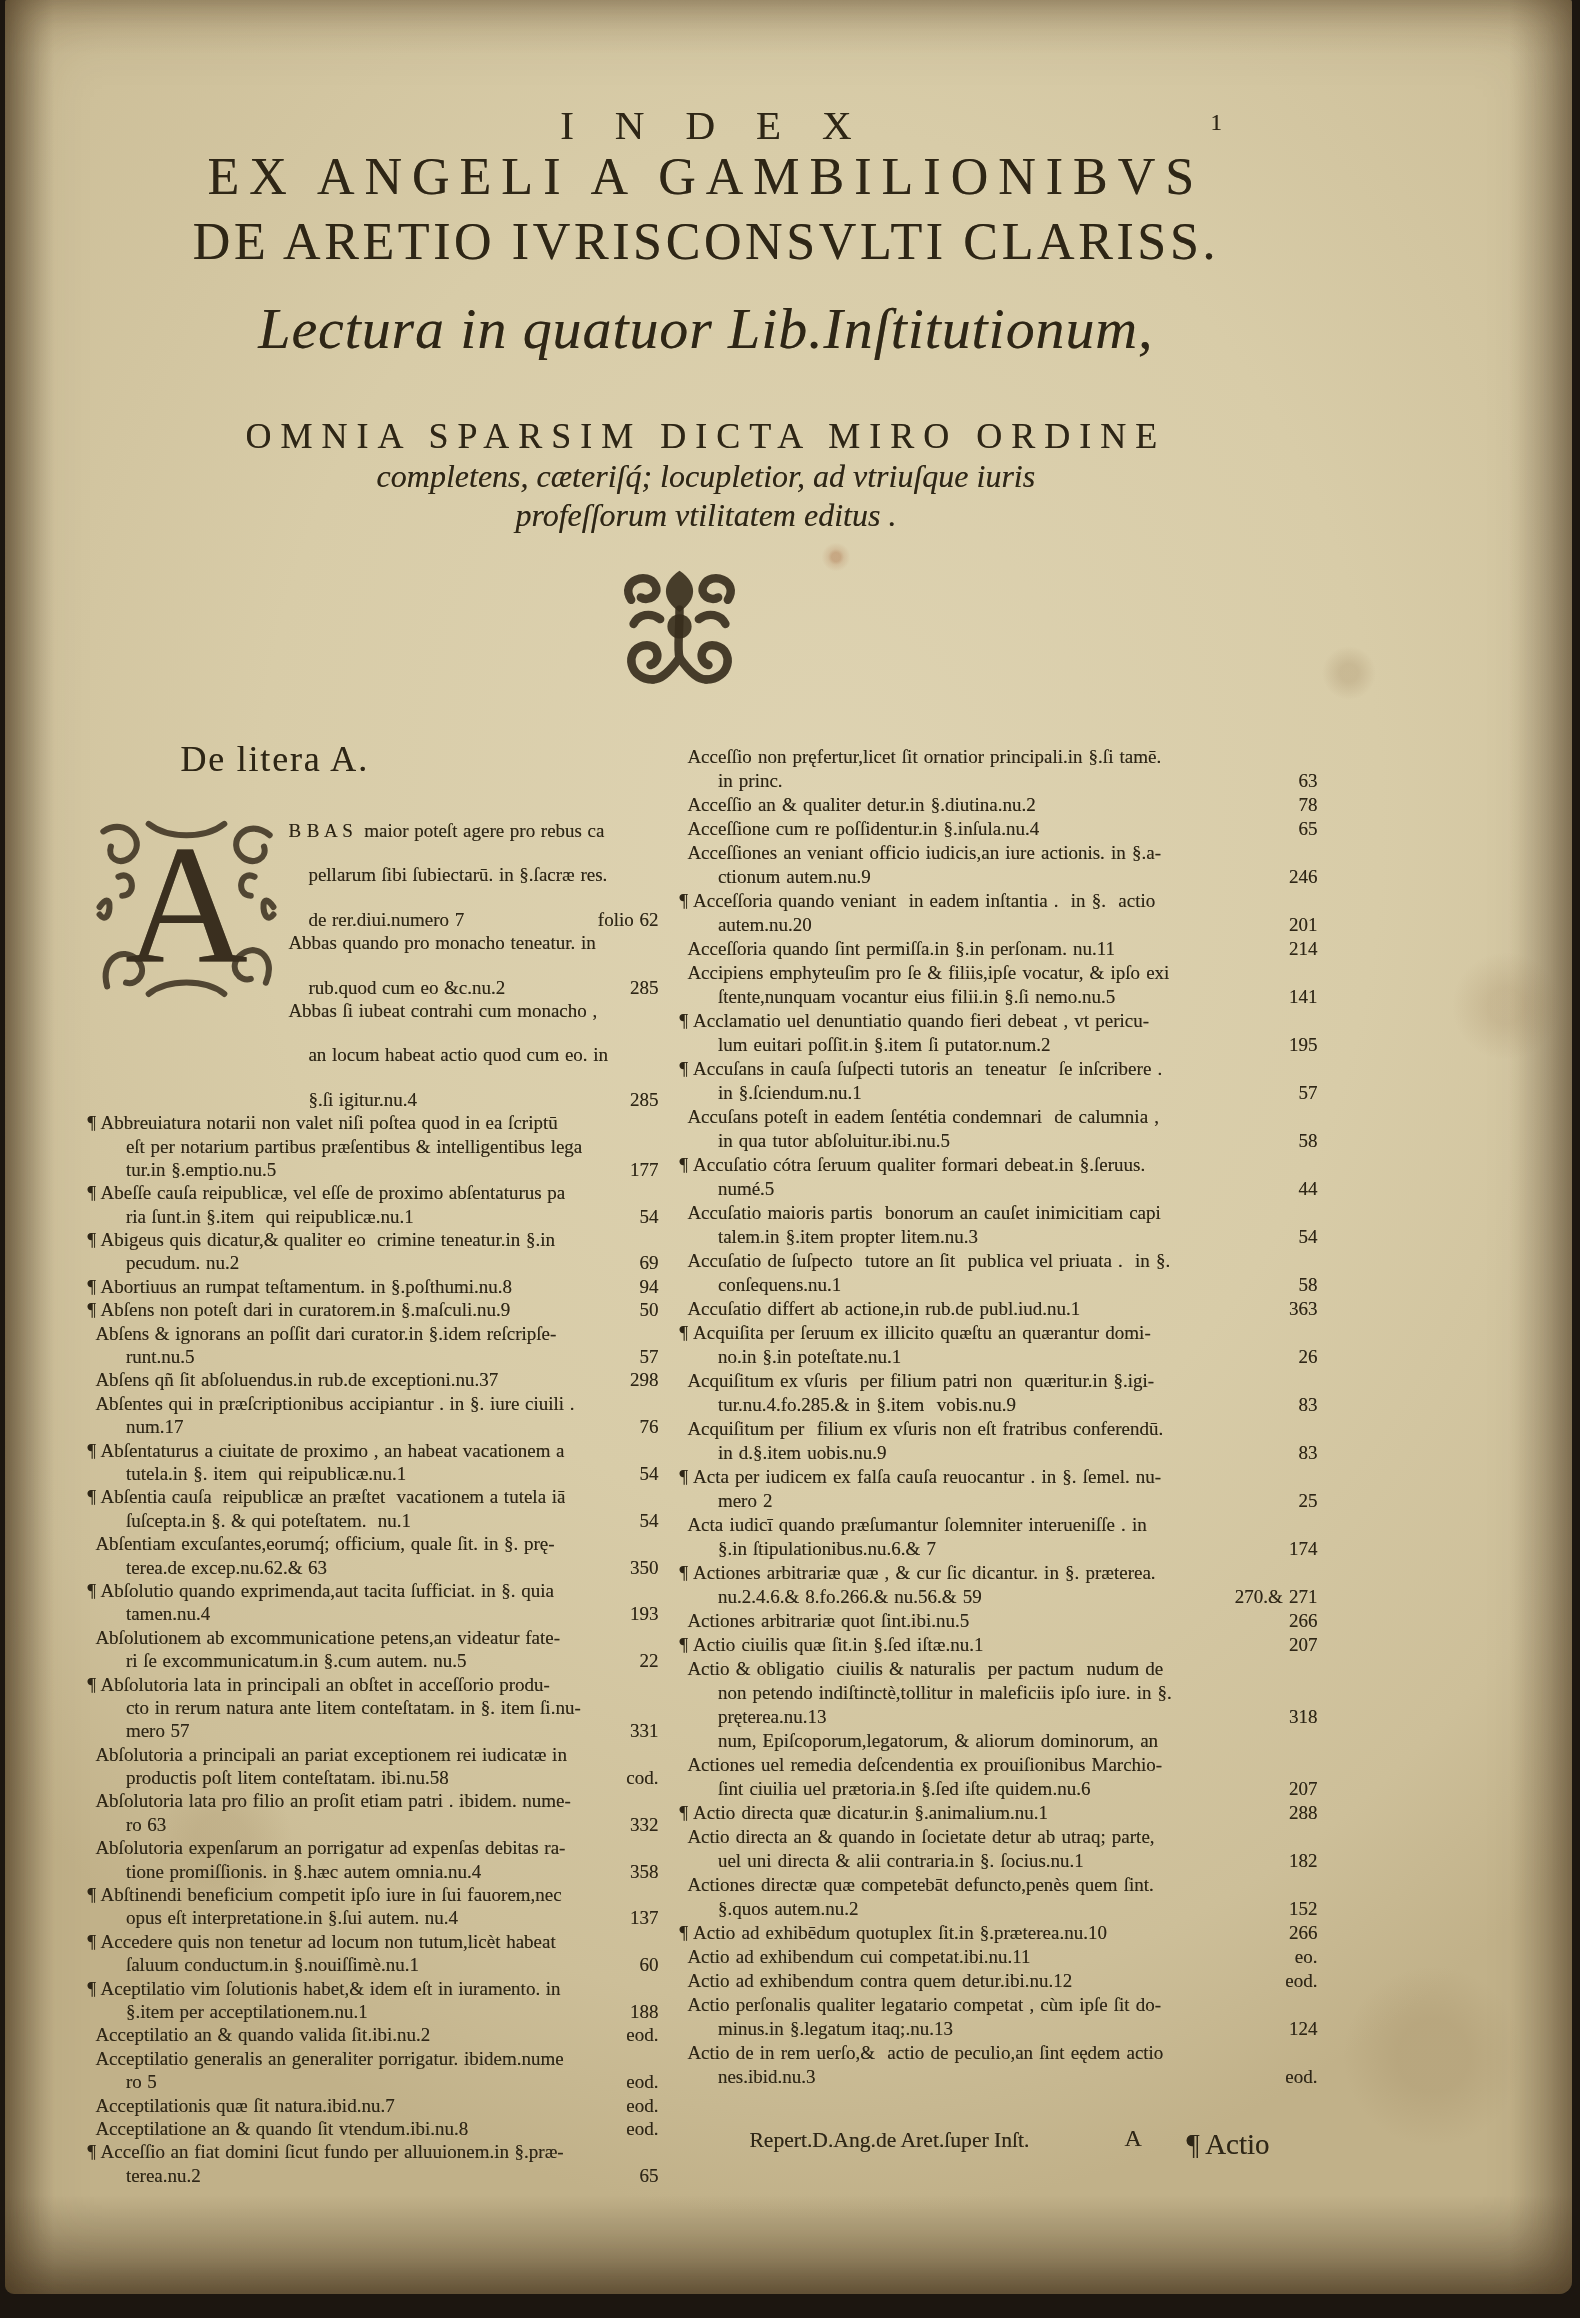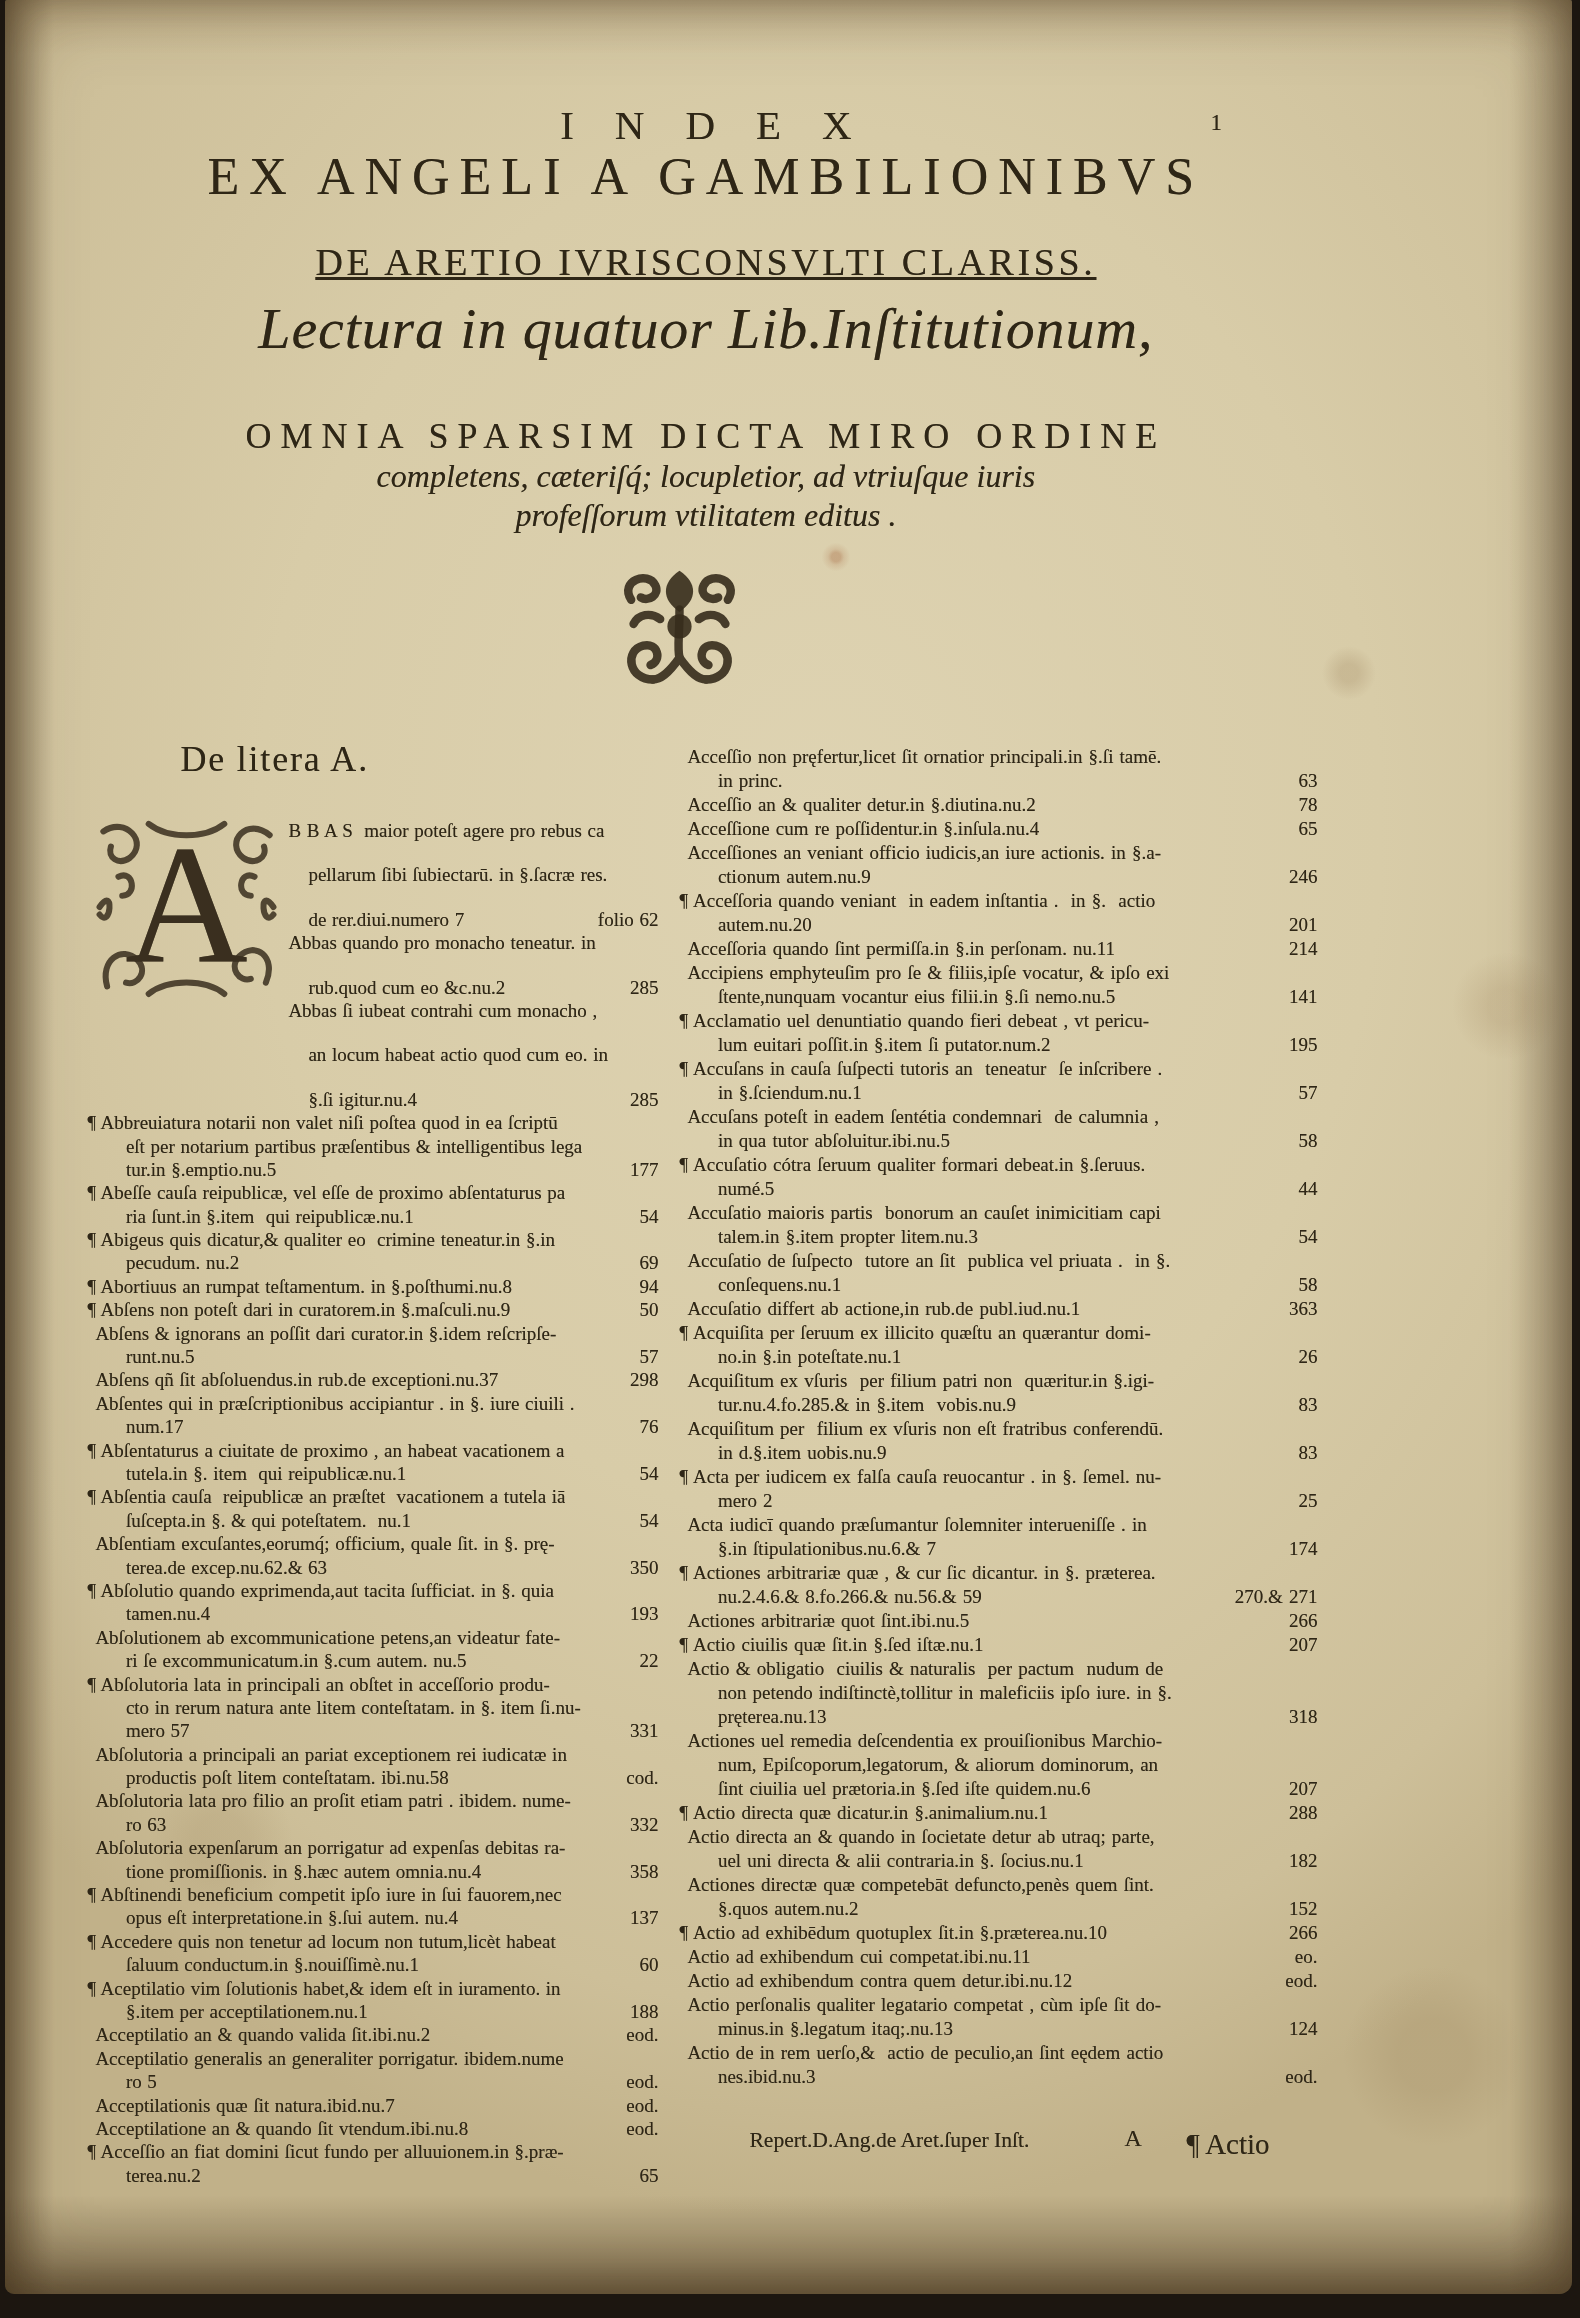--- a/index.html
+++ b/index.html
@@ -26,21 +26,21 @@
     box-shadow: inset 0 0 81px rgba(70,50,25,.30), inset -9px -14.4px 41px rgba(55,38,20,.28), inset 7.2px 0 27px rgba(60,45,25,.22);
     color:#2e2616;
   }
   .abs{position:absolute;}
   .ctr{left:90px;width:1221px;text-align:center;white-space:nowrap;}
   .ink{color:#2e2616;text-shadow:0 0 0.5px rgba(46,38,22,.55);}
 
   .h-index{top:101px;font-size:41px;letter-spacing:41px;text-indent:41px;}
   .folio{left:1205px;top:110px;font-size:23px;}
   .t1{top:147px;font-size:52px;letter-spacing:10px;}
-  .t2{top:240px;font-size:38px;letter-spacing:3.6px;text-decoration:underline;}
+  .t2{top:212px;font-size:52px;letter-spacing:3.6px;}
   .lect{top:295px;font-size:58px;font-style:italic;letter-spacing:0.9px;}
   .omnia{top:415px;font-size:36px;letter-spacing:9px;}
   .sub1{top:458px;font-size:32px;font-style:italic;}
   .sub2{top:497px;font-size:32px;font-style:italic;}
   .ornament{left:602px;top:562px;width:145px;height:136px;}
   .heading{left:175px;top:738px;font-size:36px;letter-spacing:1.8px;white-space:nowrap;}
 
   .col{position:absolute;font-size:19px;}
   .col-left{left:90px;top:819px;width:563px;word-spacing:0.9px;}
   .col-right{left:682px;top:745px;width:630px;word-spacing:1.4px;}
@@ -200,22 +200,22 @@
       <div class="line ind"><span class="t">mero 2</span><span class="n">25</span></div>
       <div class="line"><span class="t">Acta iudicī quando præſumantur ſolemniter interueniſſe . in</span></div>
       <div class="line ind"><span class="t">§.in ſtipulationibus.nu.6.&amp; 7</span><span class="n">174</span></div>
       <div class="line pil"><span class="t">¶ Actiones arbitrariæ quæ , &amp; cur ſic dicantur. in §. præterea.</span></div>
       <div class="line ind"><span class="t">nu.2.4.6.&amp; 8.fo.266.&amp; nu.56.&amp; 59</span><span class="n">270.&amp; 271</span></div>
       <div class="line"><span class="t">Actiones arbitrariæ quot ſint.ibi.nu.5</span><span class="n">266</span></div>
       <div class="line pil"><span class="t">¶ Actio ciuilis quæ ſit.in §.ſed iſtæ.nu.1</span><span class="n">207</span></div>
       <div class="line"><span class="t">Actio &amp; obligatio  ciuilis &amp; naturalis  per pactum  nudum de</span></div>
       <div class="line ind"><span class="t">non petendo indiſtinctè,tollitur in maleficiis ipſo iure. in §.</span></div>
       <div class="line ind"><span class="t">pręterea.nu.13</span><span class="n">318</span></div>
+      <div class="line ind"><span class="t">num, Epiſcoporum,legatorum, &amp; aliorum dominorum, an</span></div>
       <div class="line"><span class="t">Actiones uel remedia deſcendentia ex prouiſionibus Marchio-</span></div>
-      <div class="line ind"><span class="t">num, Epiſcoporum,legatorum, &amp; aliorum dominorum, an</span></div>
       <div class="line ind"><span class="t">ſint ciuilia uel prætoria.in §.ſed iſte quidem.nu.6</span><span class="n">207</span></div>
       <div class="line pil"><span class="t">¶ Actio directa quæ dicatur.in §.animalium.nu.1</span><span class="n">288</span></div>
       <div class="line"><span class="t">Actio directa an &amp; quando in ſocietate detur ab utraq; parte,</span></div>
       <div class="line ind"><span class="t">uel uni directa &amp; alii contraria.in §. ſocius.nu.1</span><span class="n">182</span></div>
       <div class="line"><span class="t">Actiones directæ quæ competebāt defuncto,penès quem ſint.</span></div>
       <div class="line ind"><span class="t">§.quos autem.nu.2</span><span class="n">152</span></div>
       <div class="line pil"><span class="t">¶ Actio ad exhibēdum quotuplex ſit.in §.præterea.nu.10</span><span class="n">266</span></div>
       <div class="line"><span class="t">Actio ad exhibendum cui competat.ibi.nu.11</span><span class="n">eo.</span></div>
       <div class="line"><span class="t">Actio ad exhibendum contra quem detur.ibi.nu.12</span><span class="n">eod.</span></div>
       <div class="line"><span class="t">Actio perſonalis qualiter legatario competat , cùm ipſe ſit do-</span></div>

